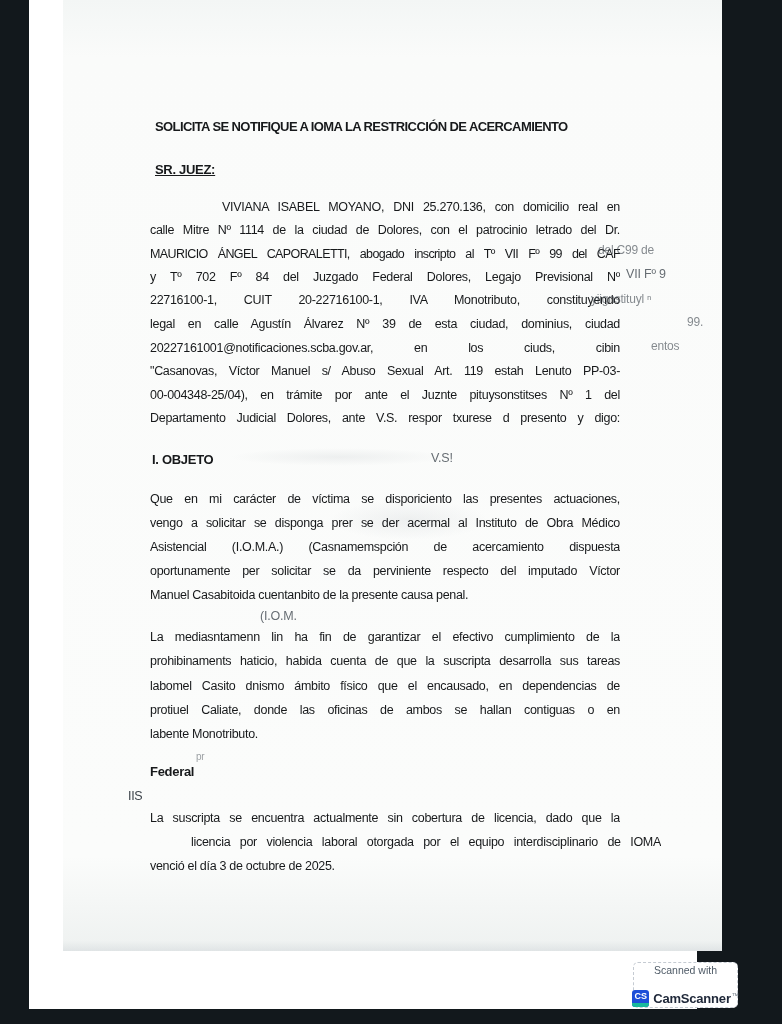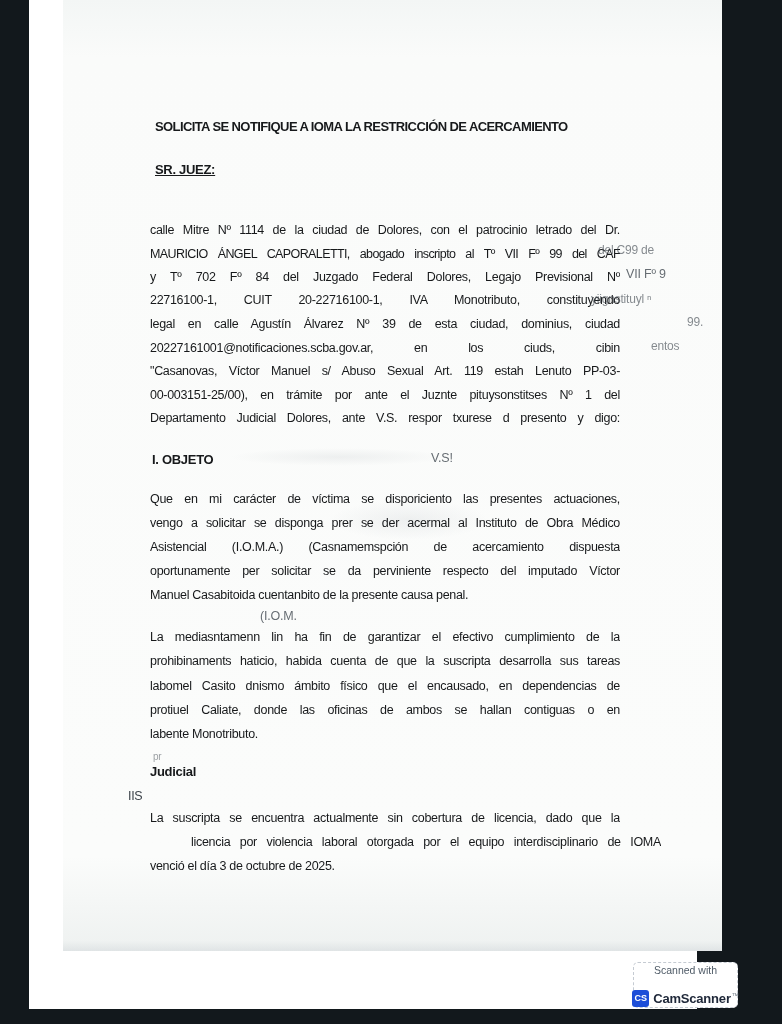--- a/index.html
+++ b/index.html
@@ -29,35 +29,35 @@
     overflow:hidden;max-height:16px;
   }
   .ind{width:398px;}
   .b{font-weight:700;}
   .tight{letter-spacing:-0.6px;}
   .g{
     position:absolute;color:#3d454d;opacity:.62;filter:blur(.4px);
     font-size:12px;letter-spacing:-0.2px;white-space:nowrap;line-height:14px;
   }
   .gd{opacity:.78;font-size:12.5px;}
-  .gsm{font-size:10px;opacity:.5;}
+  .gsm{font-size:10px;opacity:.5;margin-left:43px;}
   .smudge{
     position:absolute;pointer-events:none;
     background:radial-gradient(ellipse at center,rgba(120,130,140,.10),rgba(120,130,140,0) 70%);
   }
   .badge{
     position:absolute;left:604px;top:962px;width:103px;height:44px;
     background:#ffffff;border:1px dashed #c5cbd2;border-radius:5px;
     display:flex;flex-direction:column;align-items:center;justify-content:center;gap:14px;
   }
   .scanned-with{font-size:10.5px;color:#4e5a66;letter-spacing:0;}
   .brand-row{display:flex;align-items:center;gap:4px;}
   .cs-icon{
     width:17px;height:17px;border-radius:3px;overflow:hidden;
-    display:flex;flex-direction:row;background:#1d4ed8;
+    display:flex;flex-direction:column;background:#1d4ed8;
   }
   .cs-txt{
     flex:1;color:#ffffff;font-size:9px;font-weight:700;
     display:flex;align-items:center;justify-content:center;letter-spacing:0;
   }
   .cs-teal{height:4px;background:#19b99c;}
   .brand{font-size:13px;font-weight:700;color:#20293a;letter-spacing:-0.2px;}
   .tm{font-size:7px;color:#6b7682;align-self:flex-start;margin-left:-3px;margin-top:2px;}
 </style>
 </head>
@@ -65,28 +65,29 @@
 
 <div class="page">
   <div class="scan"></div>
 
   <div class="smudge" style="left:200px;top:448px;width:220px;height:18px;"></div>
   <div class="smudge" style="left:300px;top:500px;width:160px;height:40px;"></div>
 
   <div class="ln b tight" style="left:126px;top:119px;font-size:13px;">SOLICITA SE NOTIFIQUE A IOMA LA RESTRICCIÓN DE ACERCAMIENTO</div>
   <div class="ln b" style="left:126px;top:162px;font-size:13px;text-decoration:underline;">SR. JUEZ:</div>
 
+  <div class="ln jl ind" style="left:193px;top:200px;">VIVIANA ISABEL MOYANO, DNI 25.270.136, con domicilio real en</div>
   <div class="ln jl" style="left:121px;top:223px;">calle Mitre Nº 1114 de la ciudad de Dolores, con el patrocinio letrado del Dr.</div>
   <div class="ln jl tight" style="left:121px;top:247px;">MAURICIO ÁNGEL CAPORALETTI, abogado inscripto al Tº VII Fº 99 del CAF</div>
   <div class="ln jl" style="left:121px;top:270px;">y Tº 702 Fº 84 del Juzgado Federal Dolores, Legajo Previsional Nº</div>
   <div class="ln jl" style="left:121px;top:293px;">22716100-1, CUIT 20-22716100-1, IVA Monotributo, constituyendo</div>
   <div class="ln jl" style="left:121px;top:317px;">legal en calle Agustín Álvarez Nº 39 de esta ciudad, dominius, ciudad</div>
   <div class="ln jl" style="left:121px;top:341px;">20227161001@notificaciones.scba.gov.ar, en los ciuds, cibin</div>
   <div class="ln jl" style="left:121px;top:364px;">"Casanovas, Víctor Manuel s/ Abuso Sexual Art. 119 estah Lenuto PP-03-</div>
-  <div class="ln jl" style="left:121px;top:388px;">00-003151-25/00), en trámite por ante el Juznte pituysonstitses Nº 1 del</div>
+  <div class="ln jl" style="left:121px;top:388px;">00-004348-25/04), en trámite por ante el Juznte pituysonstitses Nº 1 del</div>
   <div class="ln jl" style="left:121px;top:411px;">Departamento Judicial Dolores, ante V.S. respor txurese d presento y digo:</div>
 
   <div class="g" style="left:569px;top:243px;">del C99 de</div>
   <div class="g gd" style="left:597px;top:267px;">VII Fº 9</div>
   <div class="g" style="left:562px;top:292px;">yiignstituyl ⁿ</div>
   <div class="g" style="left:658px;top:315px;">99.</div>
   <div class="g" style="left:622px;top:339px;">entos</div>
 
   <div class="ln b" style="left:123px;top:452px;font-size:13px;">I. OBJETO</div>
   <div class="g gd" style="left:402px;top:451px;">V.S!</div>
@@ -99,21 +100,21 @@
 
   <div class="g gd" style="left:231px;top:609px;">(I.O.M.</div>
 
   <div class="ln jl" style="left:121px;top:630px;">La mediasntamenn lin ha fin de garantizar el efectivo cumplimiento de la</div>
   <div class="ln jl" style="left:121px;top:654px;">prohibinaments haticio, habida cuenta de que la suscripta desarrolla sus tareas</div>
   <div class="ln jl" style="left:121px;top:679px;">labomel Casito dnismo ámbito físico que el encausado, en dependencias de</div>
   <div class="ln jl" style="left:121px;top:703px;">protiuel Caliate, donde las oficinas de ambos se hallan contiguas o en</div>
   <div class="ln" style="left:121px;top:727px;">labente Monotributo.</div>
 
   <div class="g gsm" style="left:124px;top:750px;">pr</div>
-  <div class="ln b" style="left:121px;top:764px;font-size:13px;">Judicial</div>
+  <div class="ln b" style="left:121px;top:764px;font-size:13px;">Federal</div>
   <div class="ln" style="left:99px;top:789px;color:#3c434a;">IIS</div>
 
   <div class="ln jl" style="left:121px;top:811px;">La suscripta se encuentra actualmente sin cobertura de licencia, dado que la</div>
   <div class="ln jl" style="left:121px;top:835px;padding-left:41px;">licencia por violencia laboral otorgada por el equipo interdisciplinario de IOMA</div>
   <div class="ln" style="left:121px;top:859px;">venció el día 3 de octubre de 2025.</div>
 
   <div class="badge">
     <div class="scanned-with">Scanned with</div>
     <div class="brand-row">
       <span class="cs-icon">

